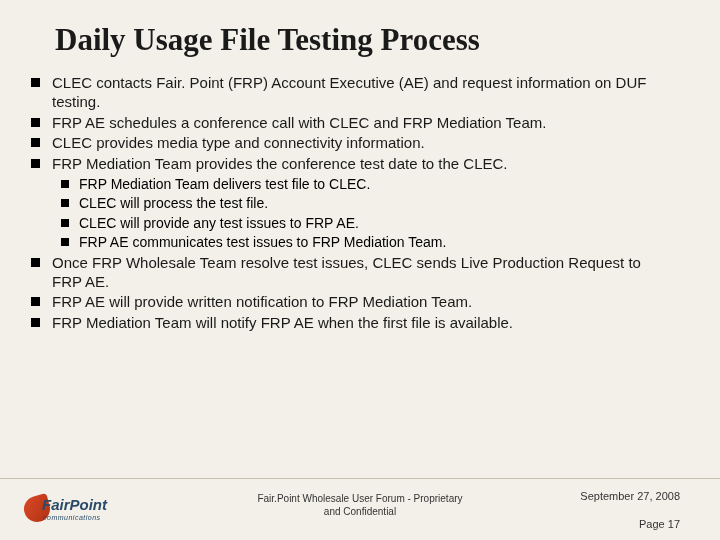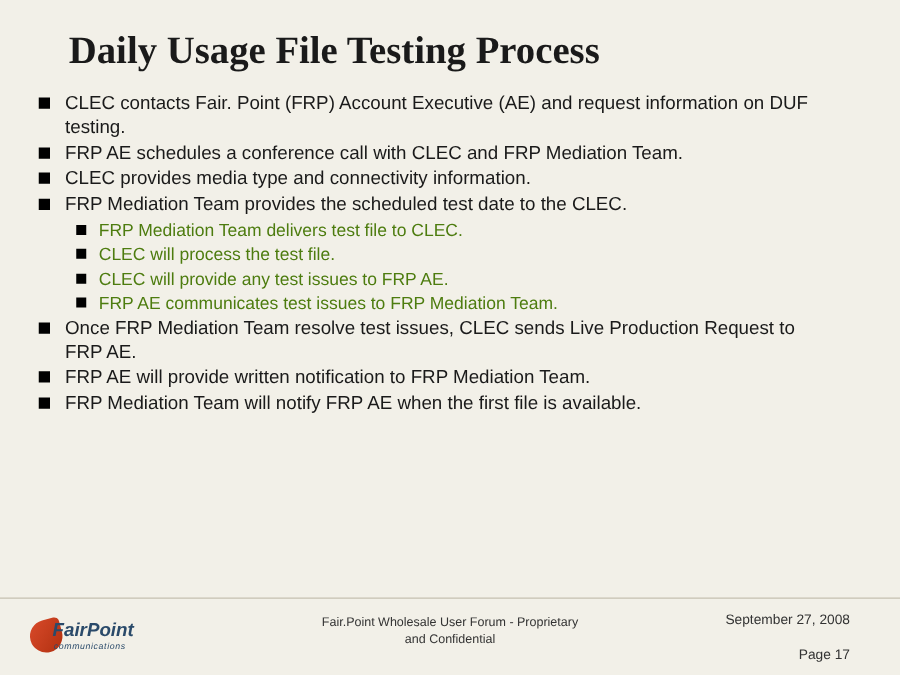--- a/index.html
+++ b/index.html
@@ -41,21 +41,21 @@
   .lvl1 .marker {
     width: 9px;
     height: 9px;
     background: #000;
     flex-shrink: 0;
     margin-top: 4px;
     margin-right: 12px;
   }
   .lvl2 {
     font-size: 14px;
-    color: #4d7c0f;
+    color: #000000;
     margin-left: 30px;
   }
   .lvl2 .marker {
     width: 8px;
     height: 8px;
     background: #000;
     flex-shrink: 0;
     margin-top: 4px;
     margin-right: 10px;
   }
@@ -156,21 +156,21 @@
       <div>FRP AE schedules a conference call with CLEC and FRP Mediation Team.</div>
     </div>
 
     <div class="bullet-row lvl1">
       <div class="marker"></div>
       <div>CLEC provides media type and connectivity information.</div>
     </div>
 
     <div class="bullet-row lvl1">
       <div class="marker"></div>
-      <div>FRP Mediation Team provides the scheduled test date to the CLEC.</div>
+      <div>FRP Mediation Team provides the conference test date to the CLEC.</div>
     </div>
 
 
     <div class="bullet-row lvl2">
       <div class="marker"></div>
       <div>FRP Mediation Team delivers test file to CLEC.</div>
     </div>
 
     <div class="bullet-row lvl2">
       <div class="marker"></div>
@@ -182,21 +182,21 @@
       <div>CLEC will provide any test issues to FRP AE.</div>
     </div>
 
     <div class="bullet-row lvl2">
       <div class="marker"></div>
       <div>FRP AE communicates test issues to FRP Mediation Team.</div>
     </div>
 
     <div class="bullet-row lvl1">
       <div class="marker"></div>
-      <div>Once FRP Mediation Team resolve test issues, CLEC sends Live Production Request to FRP AE.</div>
+      <div>Once FRP Wholesale Team resolve test issues, CLEC sends Live Production Request to FRP AE.</div>
     </div>
 
     <div class="bullet-row lvl1">
       <div class="marker"></div>
       <div>FRP AE will provide written notification to FRP Mediation Team.</div>
     </div>
 
     <div class="bullet-row lvl1">
       <div class="marker"></div>
       <div>FRP Mediation Team will notify FRP AE when the first file is available.</div>

